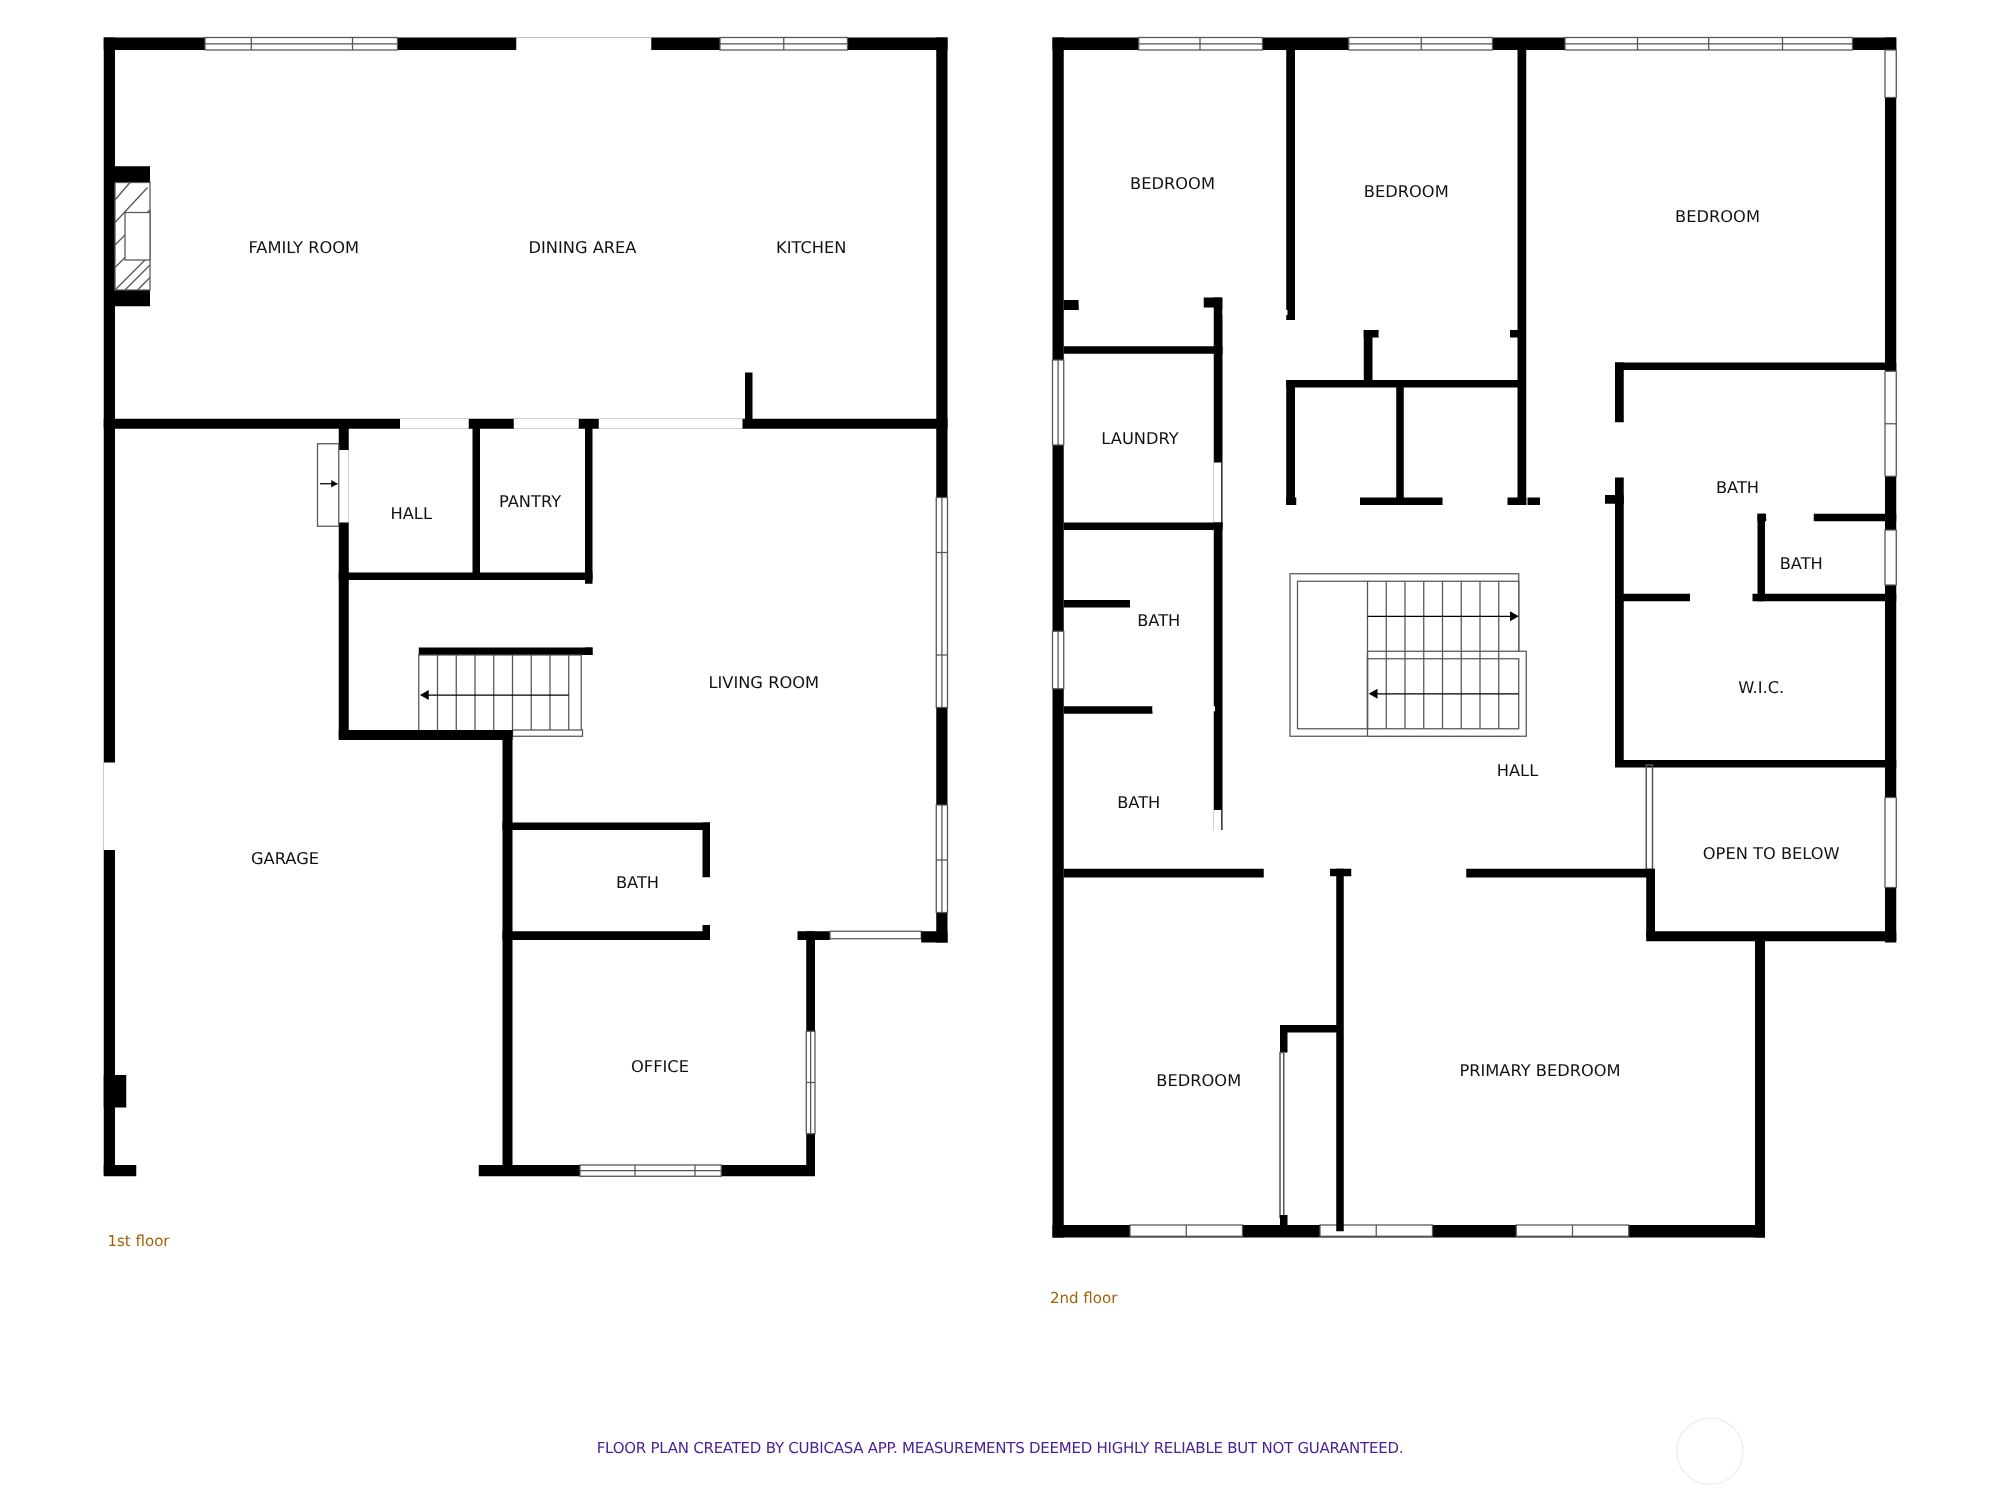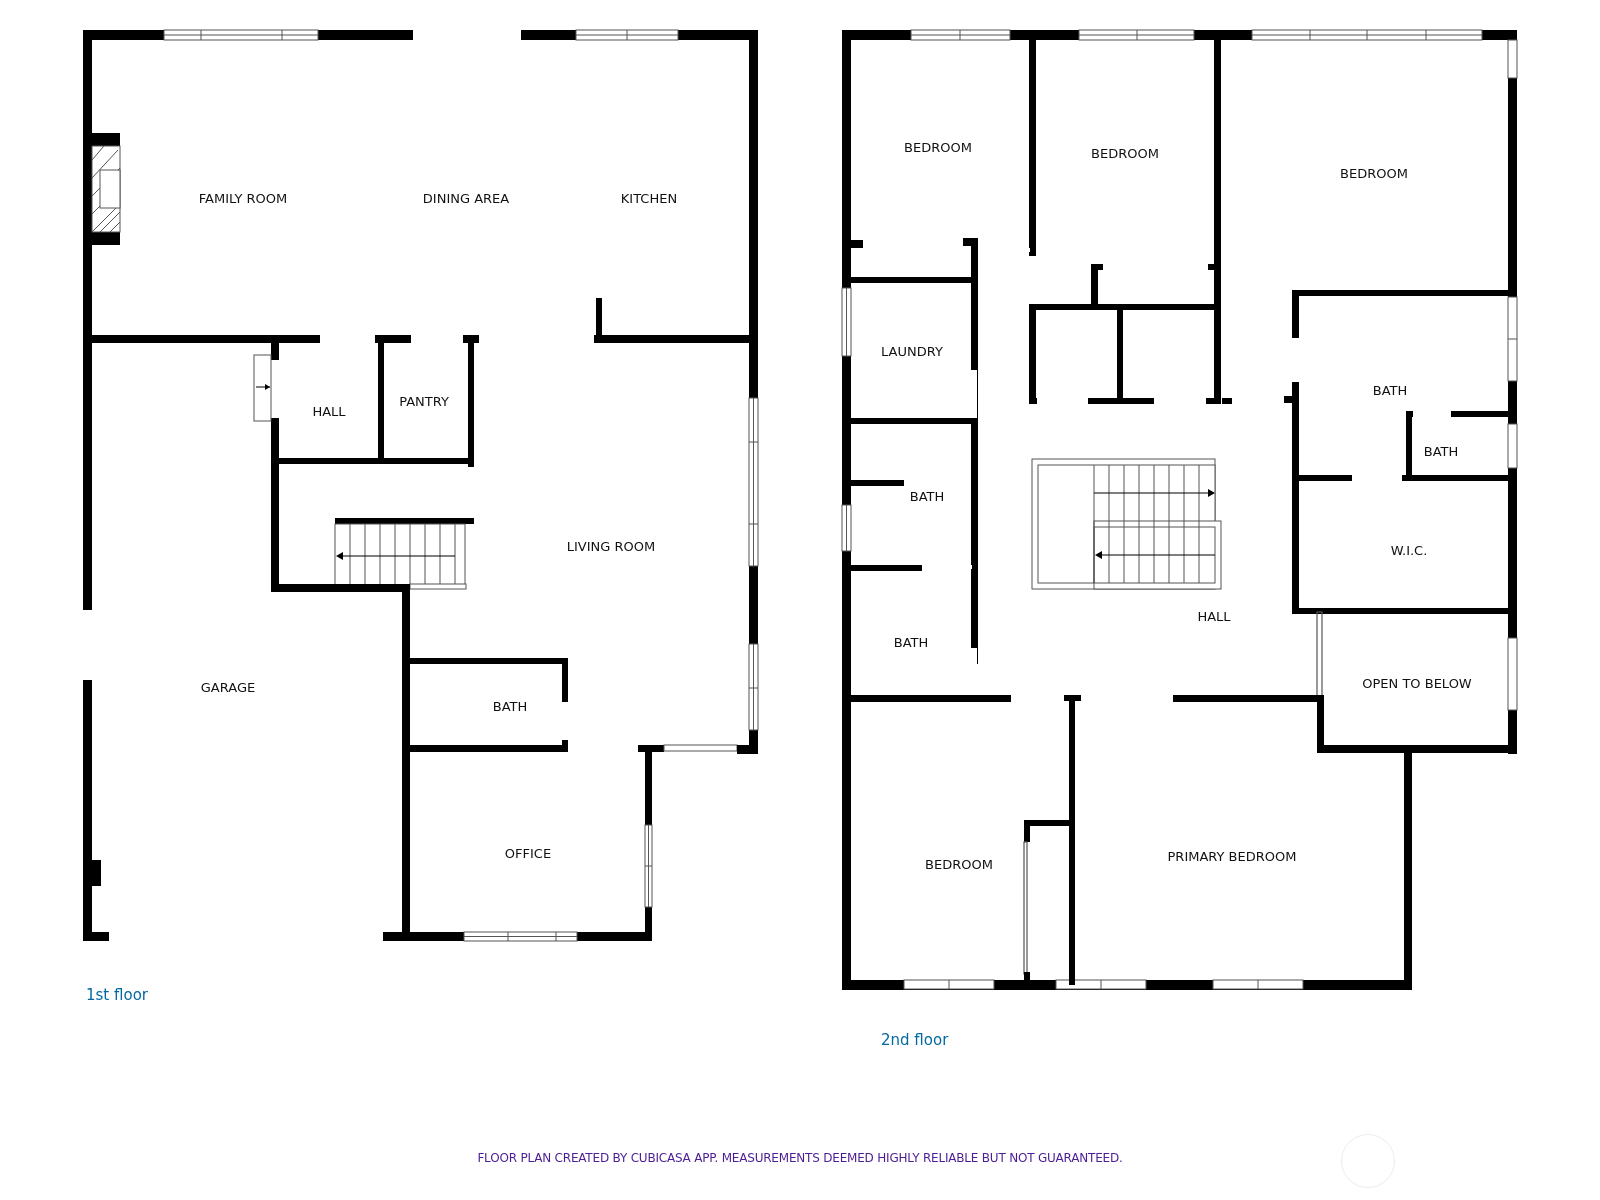--- a/index.html
+++ b/index.html
@@ -5,21 +5,21 @@
   html, body { margin: 0; padding: 0; background: #ffffff; }
   body { width: 1600px; height: 1200px; position: relative; overflow: hidden;
          font-family: "DejaVu Sans", "Liberation Sans", sans-serif; }
   #plan { position: absolute; left: 0; top: 0; }
   .wall { fill: #000000; }
   .win  { fill: #ffffff; stroke: #555555; stroke-width: 1; }
   .winl { stroke: #555555; stroke-width: 1; }
   .door { fill: #ffffff; }
   .thin { fill: none; stroke: #555555; stroke-width: 1.2; }
   .label { font-size: 13px; fill: #111111; text-anchor: middle; dominant-baseline: middle; }
-  .floor-label { position: absolute; font-size: 15px; color: #0369a1; }
+  .floor-label { position: absolute; font-size: 12px; color: #a16207; }
   .footer { position: absolute; left: 0; width: 100%; top: 1151px; text-align: center;
             font-size: 12px; color: #4c1d95; letter-spacing: -0.2px; }
   .logo-circle { position: absolute; left: 1341px; top: 1134px; width: 52px; height: 52px;
                  border-radius: 50%; border: 1.5px solid #ececec; }
 </style>
 </head>
 <body>
 
 <svg id="plan" width="1600" height="1200" viewBox="0 0 1600 1200" xmlns="http://www.w3.org/2000/svg">
 
@@ -252,16 +252,16 @@
       <text class="label" x="1409" y="551">W.I.C.</text>
       <text class="label" x="1214" y="617">HALL</text>
       <text class="label" x="911" y="643">BATH</text>
       <text class="label" x="1417" y="684">OPEN TO BELOW</text>
       <text class="label" x="959" y="865">BEDROOM</text>
       <text class="label" x="1232" y="857">PRIMARY BEDROOM</text>
     </g>
 </svg>
 
 <div class="floor-label" style="left:86px; top:986px;">1st floor</div>
-<div class="floor-label" style="left:881px; top:1031px;">2nd floor</div>
+<div class="floor-label" style="left:840px; top:1031px;">2nd floor</div>
 
 <div class="footer">FLOOR PLAN CREATED BY CUBICASA APP. MEASUREMENTS DEEMED HIGHLY RELIABLE BUT NOT GUARANTEED.</div>
 <div class="logo-circle"></div>
 
 </body></html>

